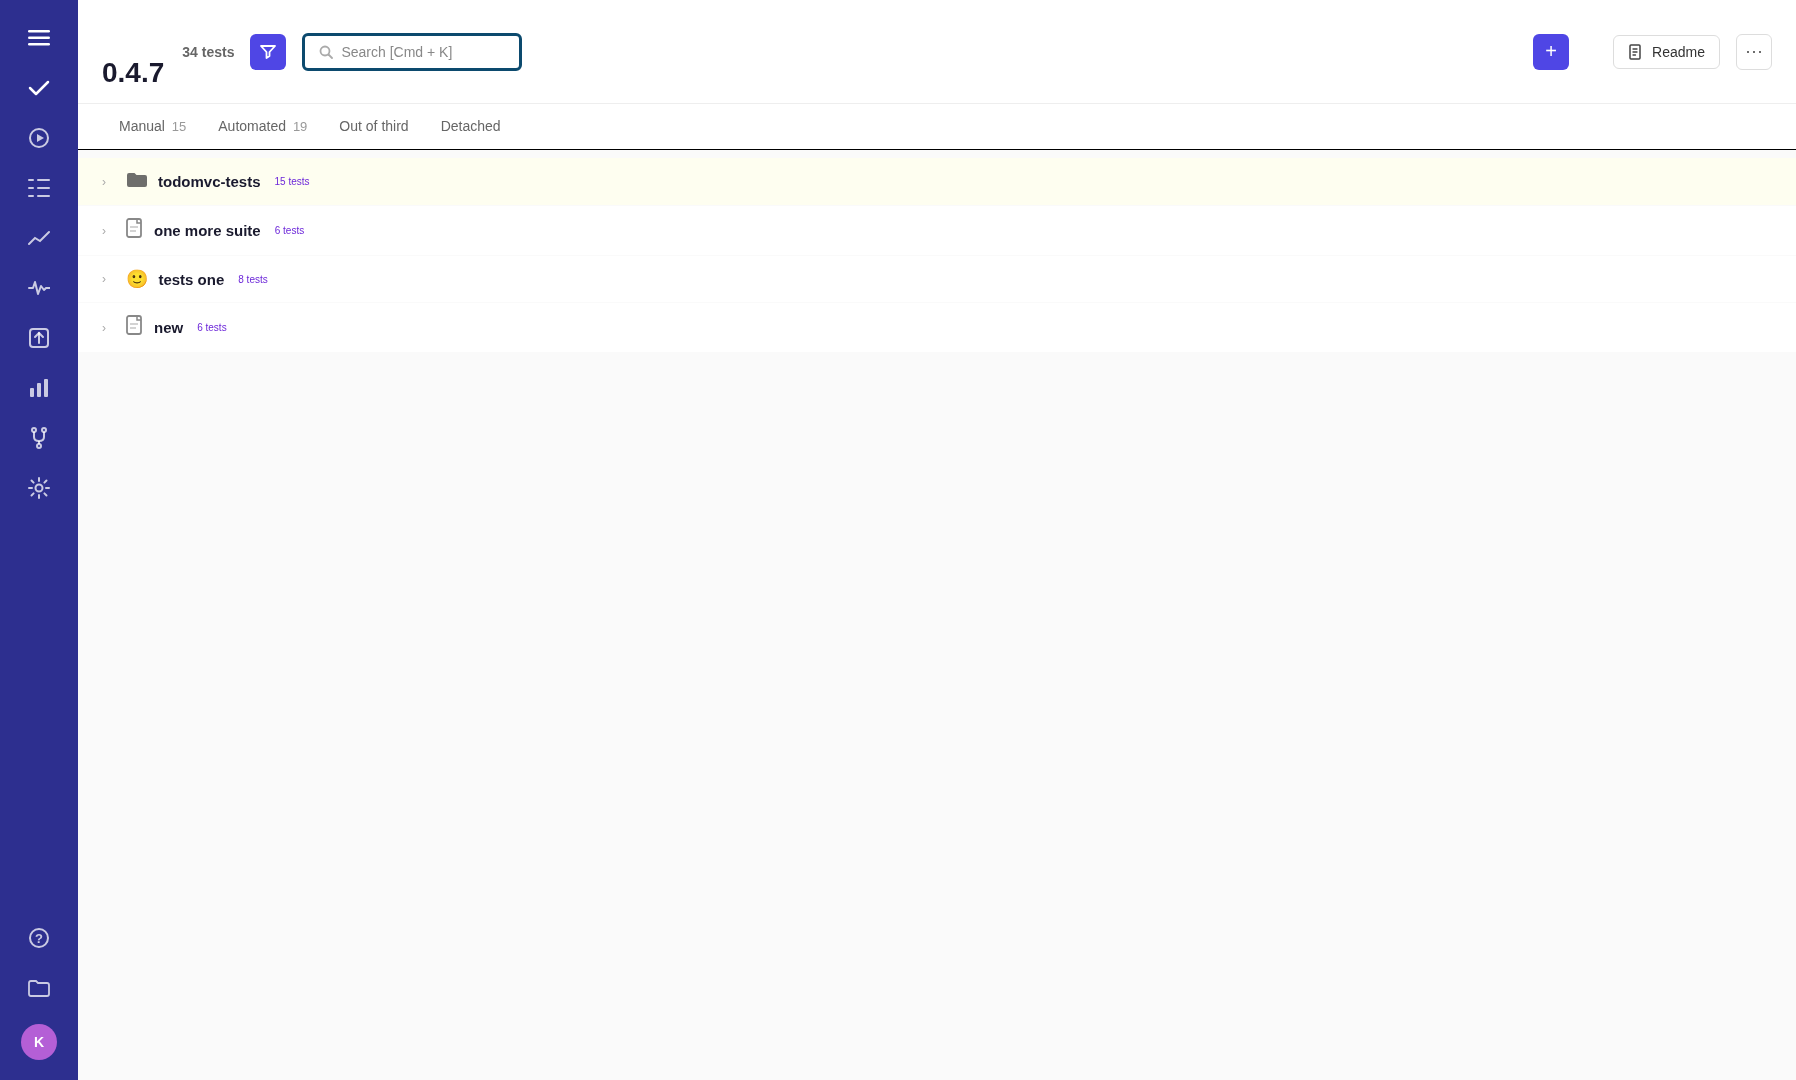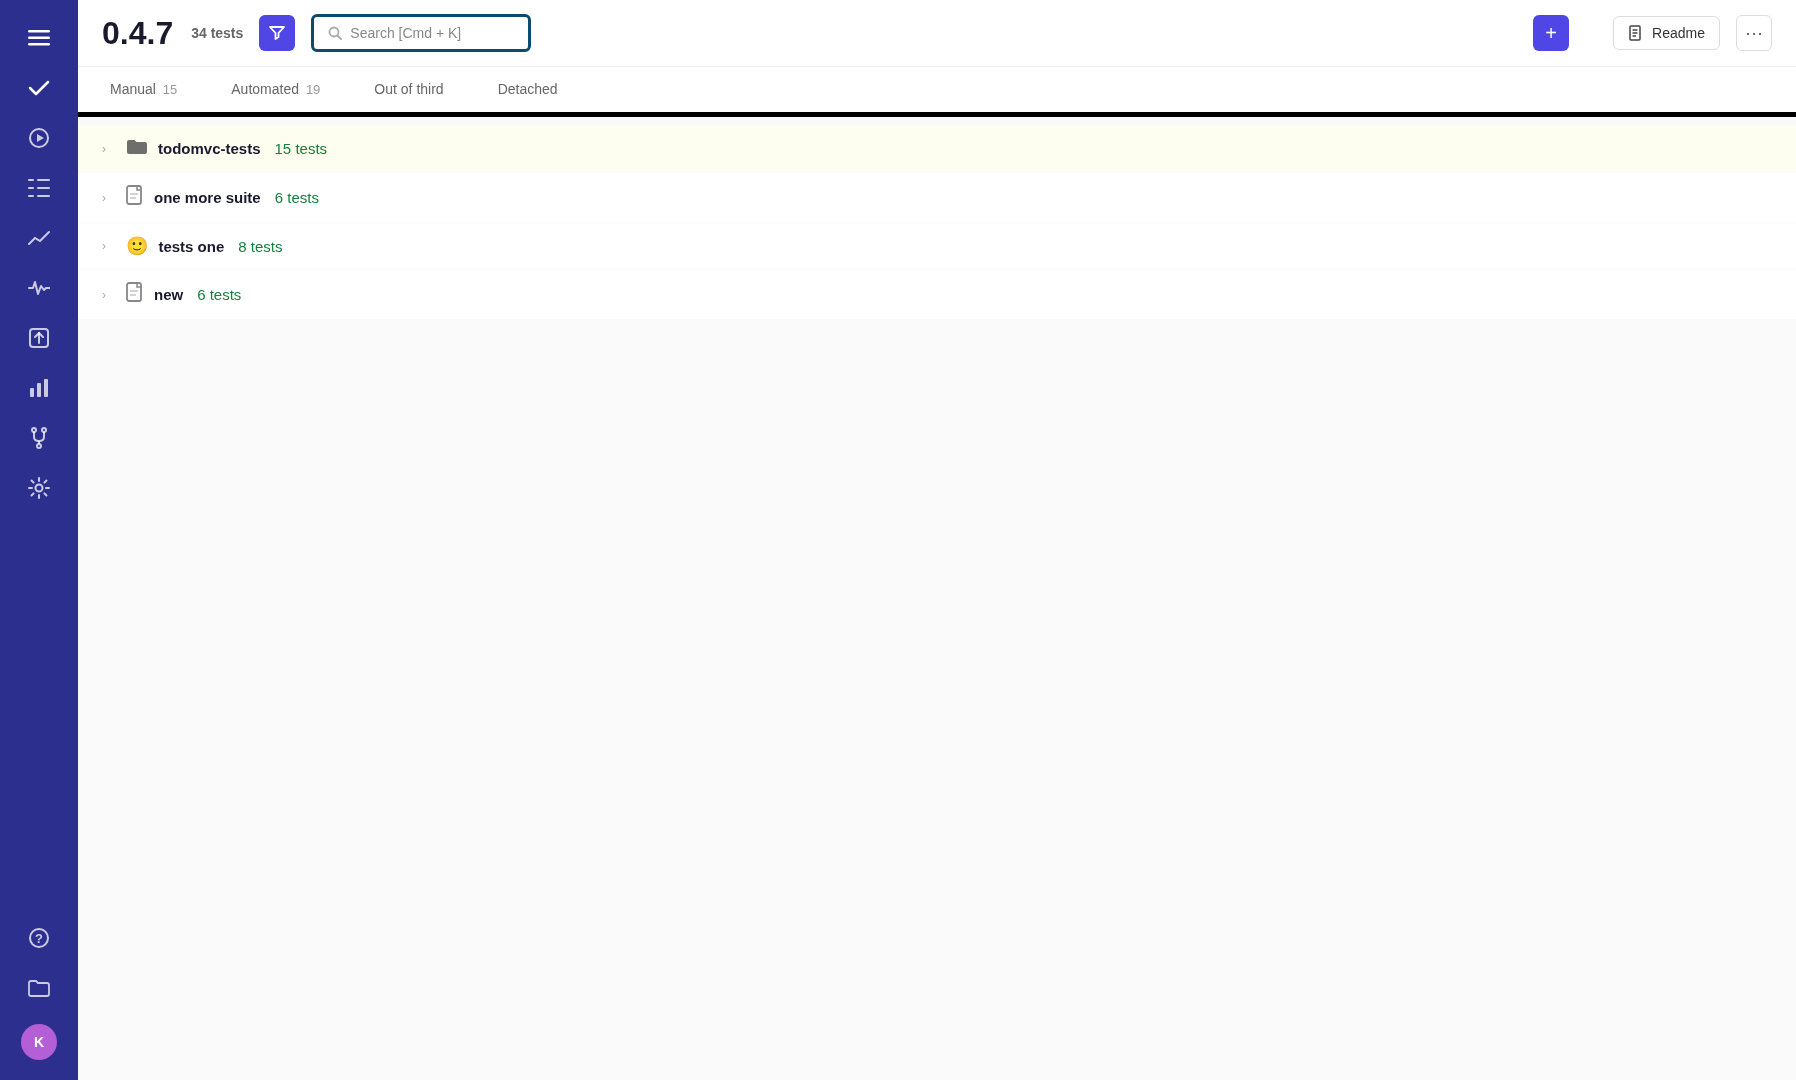--- a/index.html
+++ b/index.html
@@ -55,23 +55,24 @@
     
     .header {
       display: flex;
       align-items: center;
       padding: 14px 24px;
       gap: 16px;
       border-bottom: 1px solid #eee;
       background: #fff;
     }
     .version {
-      font-size: 32px;
+      font-size: 28px;
       font-weight: 700;
       color: #1a1a2e;
+      margin-top: 43px;
     }
     .test-count {
       font-size: 14px;
       color: #666;
       margin-left: 2px;
       font-weight: bold;
     }
     .filter-btn {
       background: #4f46e5;
       border: none;
@@ -136,24 +137,23 @@
       display: flex;
       align-items: center;
       justify-content: center;
       font-size: 18px;
       color: #555;
     }
 
     
     .tabs {
       display: flex;
-      padding: 0 16px;
-      border-bottom: 5px solid #000000;
-      background: #fff;
-      gap: 22px;
+      padding: 0 25px;
+      border-bottom: 1px solid #000000;
+      background: #fff;
     }
     .tab {
       padding: 14px 16px;
       font-size: 14px;
       color: #666;
       cursor: pointer;
       border-bottom: 2px solid transparent;
       margin-bottom: -1px;
       white-space: nowrap;
     }
@@ -190,22 +190,22 @@
     }
     .suite-icon {
       font-size: 18px;
     }
     .suite-name {
       font-size: 15px;
       font-weight: 700;
       color: #1a1a2e;
     }
     .suite-test-count {
-      font-size: 15px;
-      color: #15803d;
+      font-size: 10px;
+      color: #6d28d9;
       margin-left: 4px;
       font-weight: 400;
     }
   </style>
 </head>
 <body>
 
 <div class="sidebar">
   <div class="sidebar-icon active">
     <svg width="22" height="16" viewBox="0 0 22 16" fill="none">

